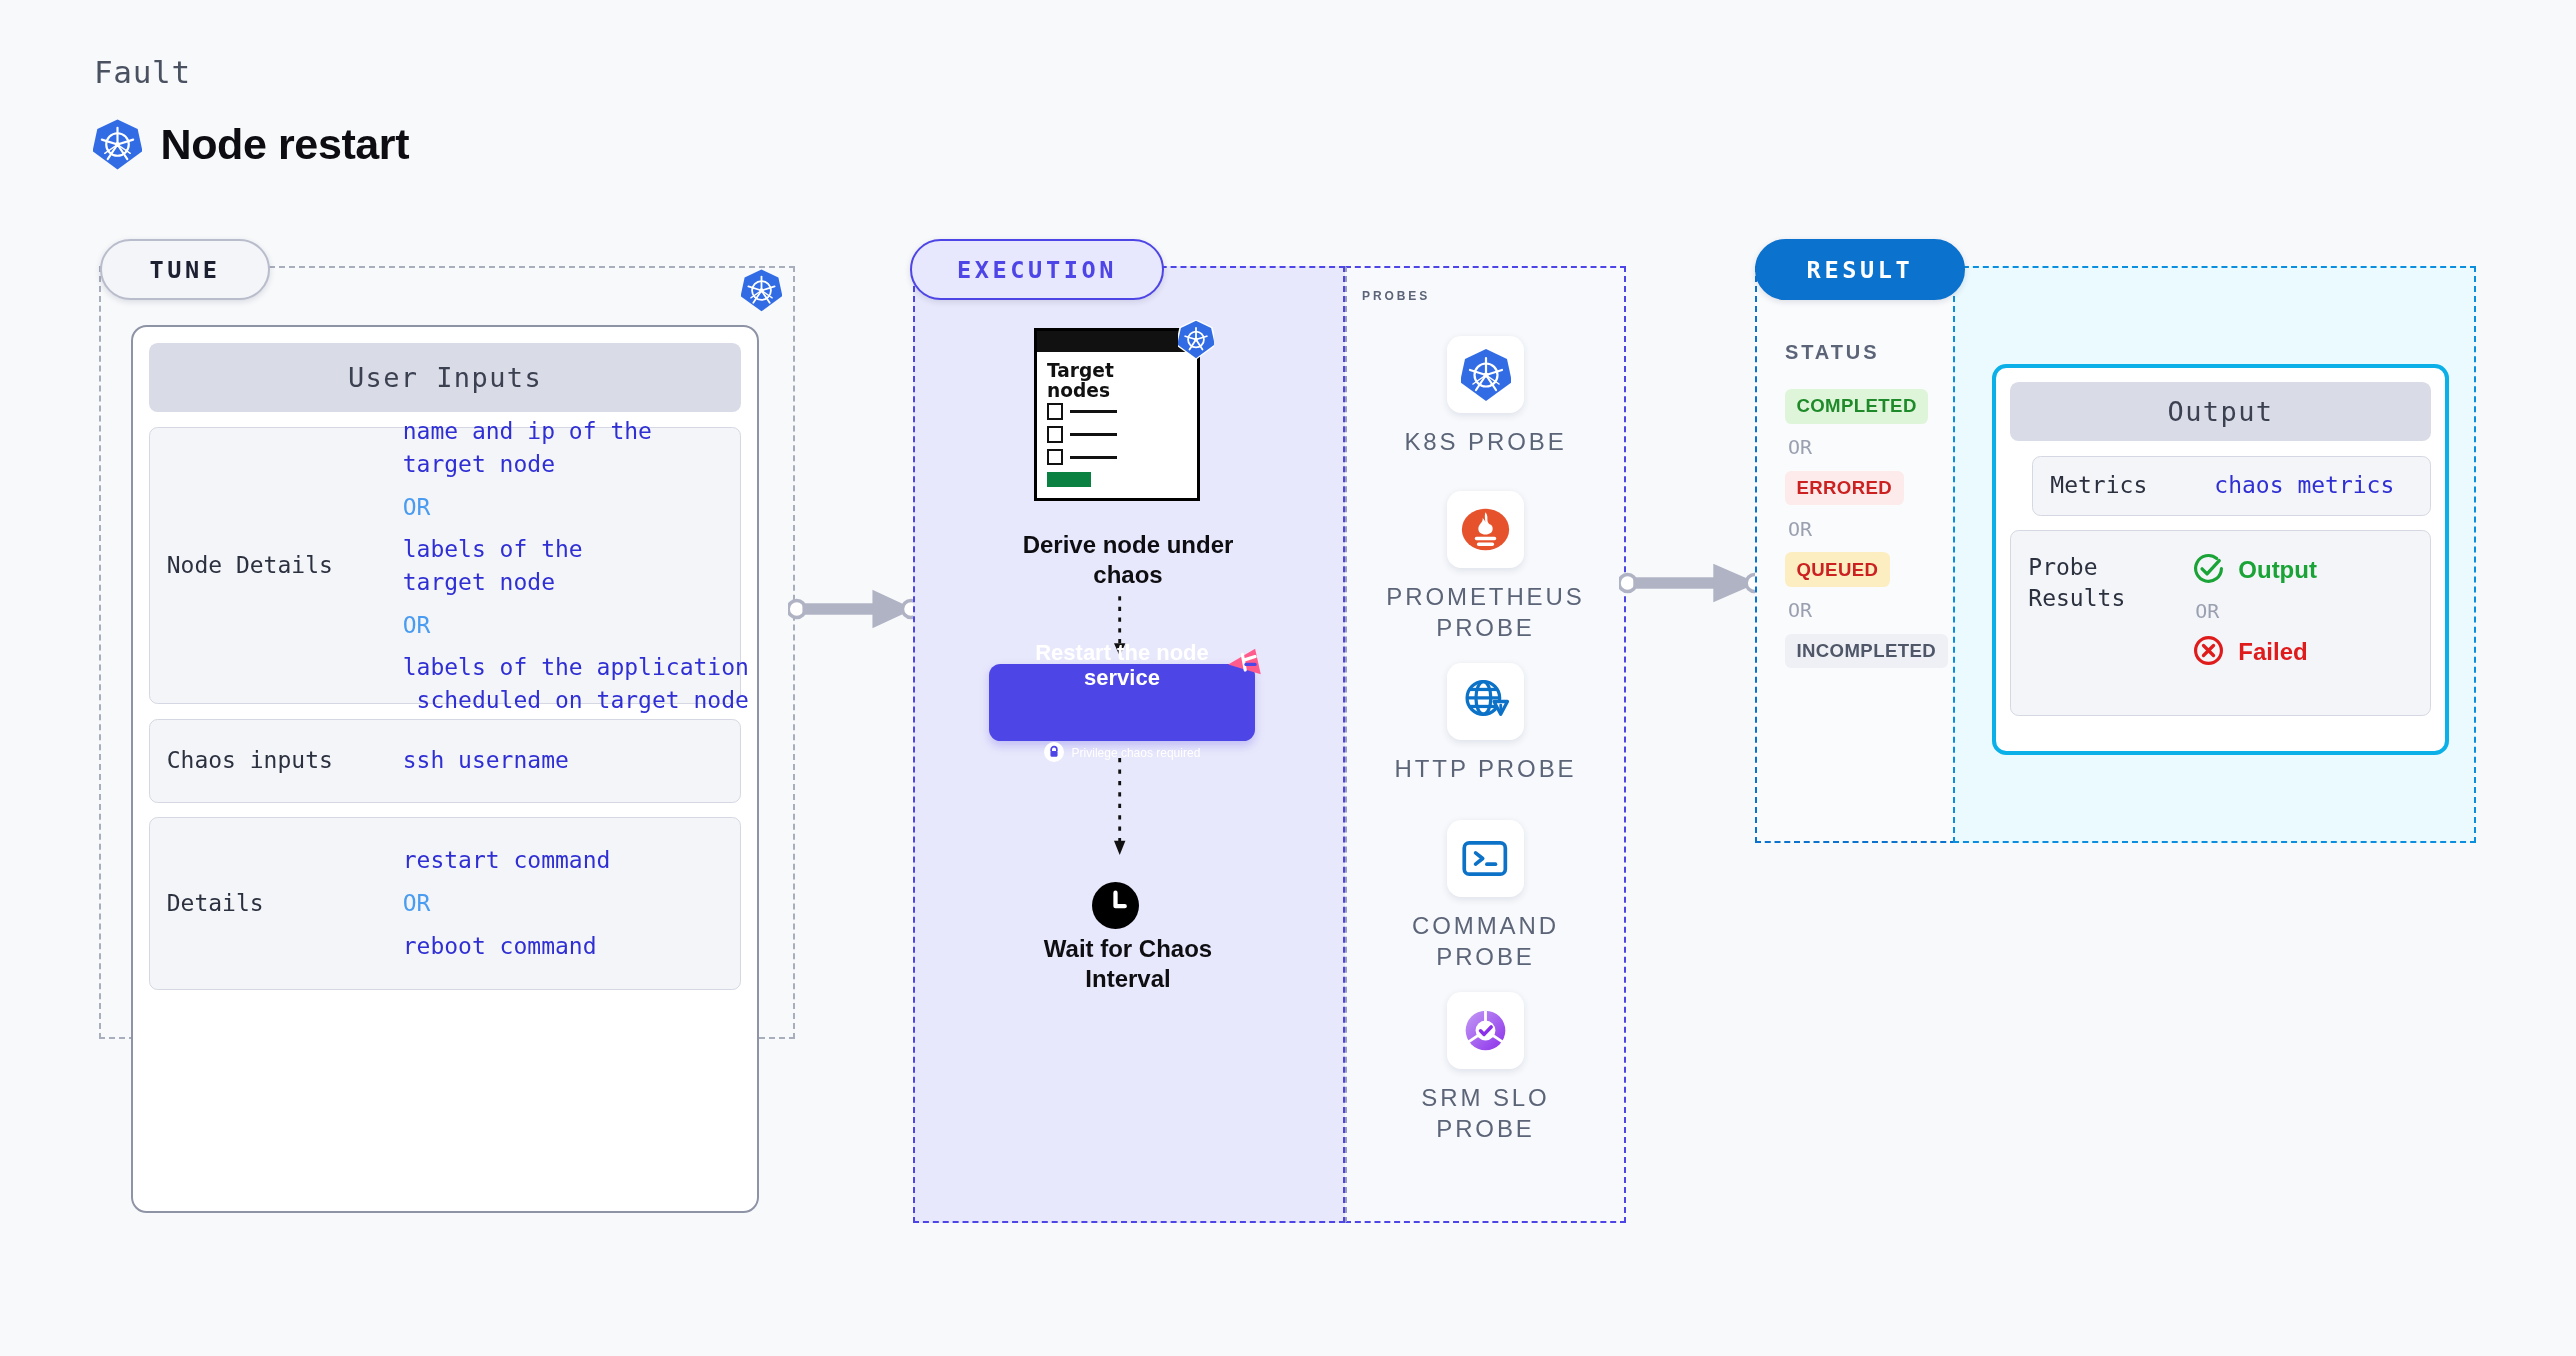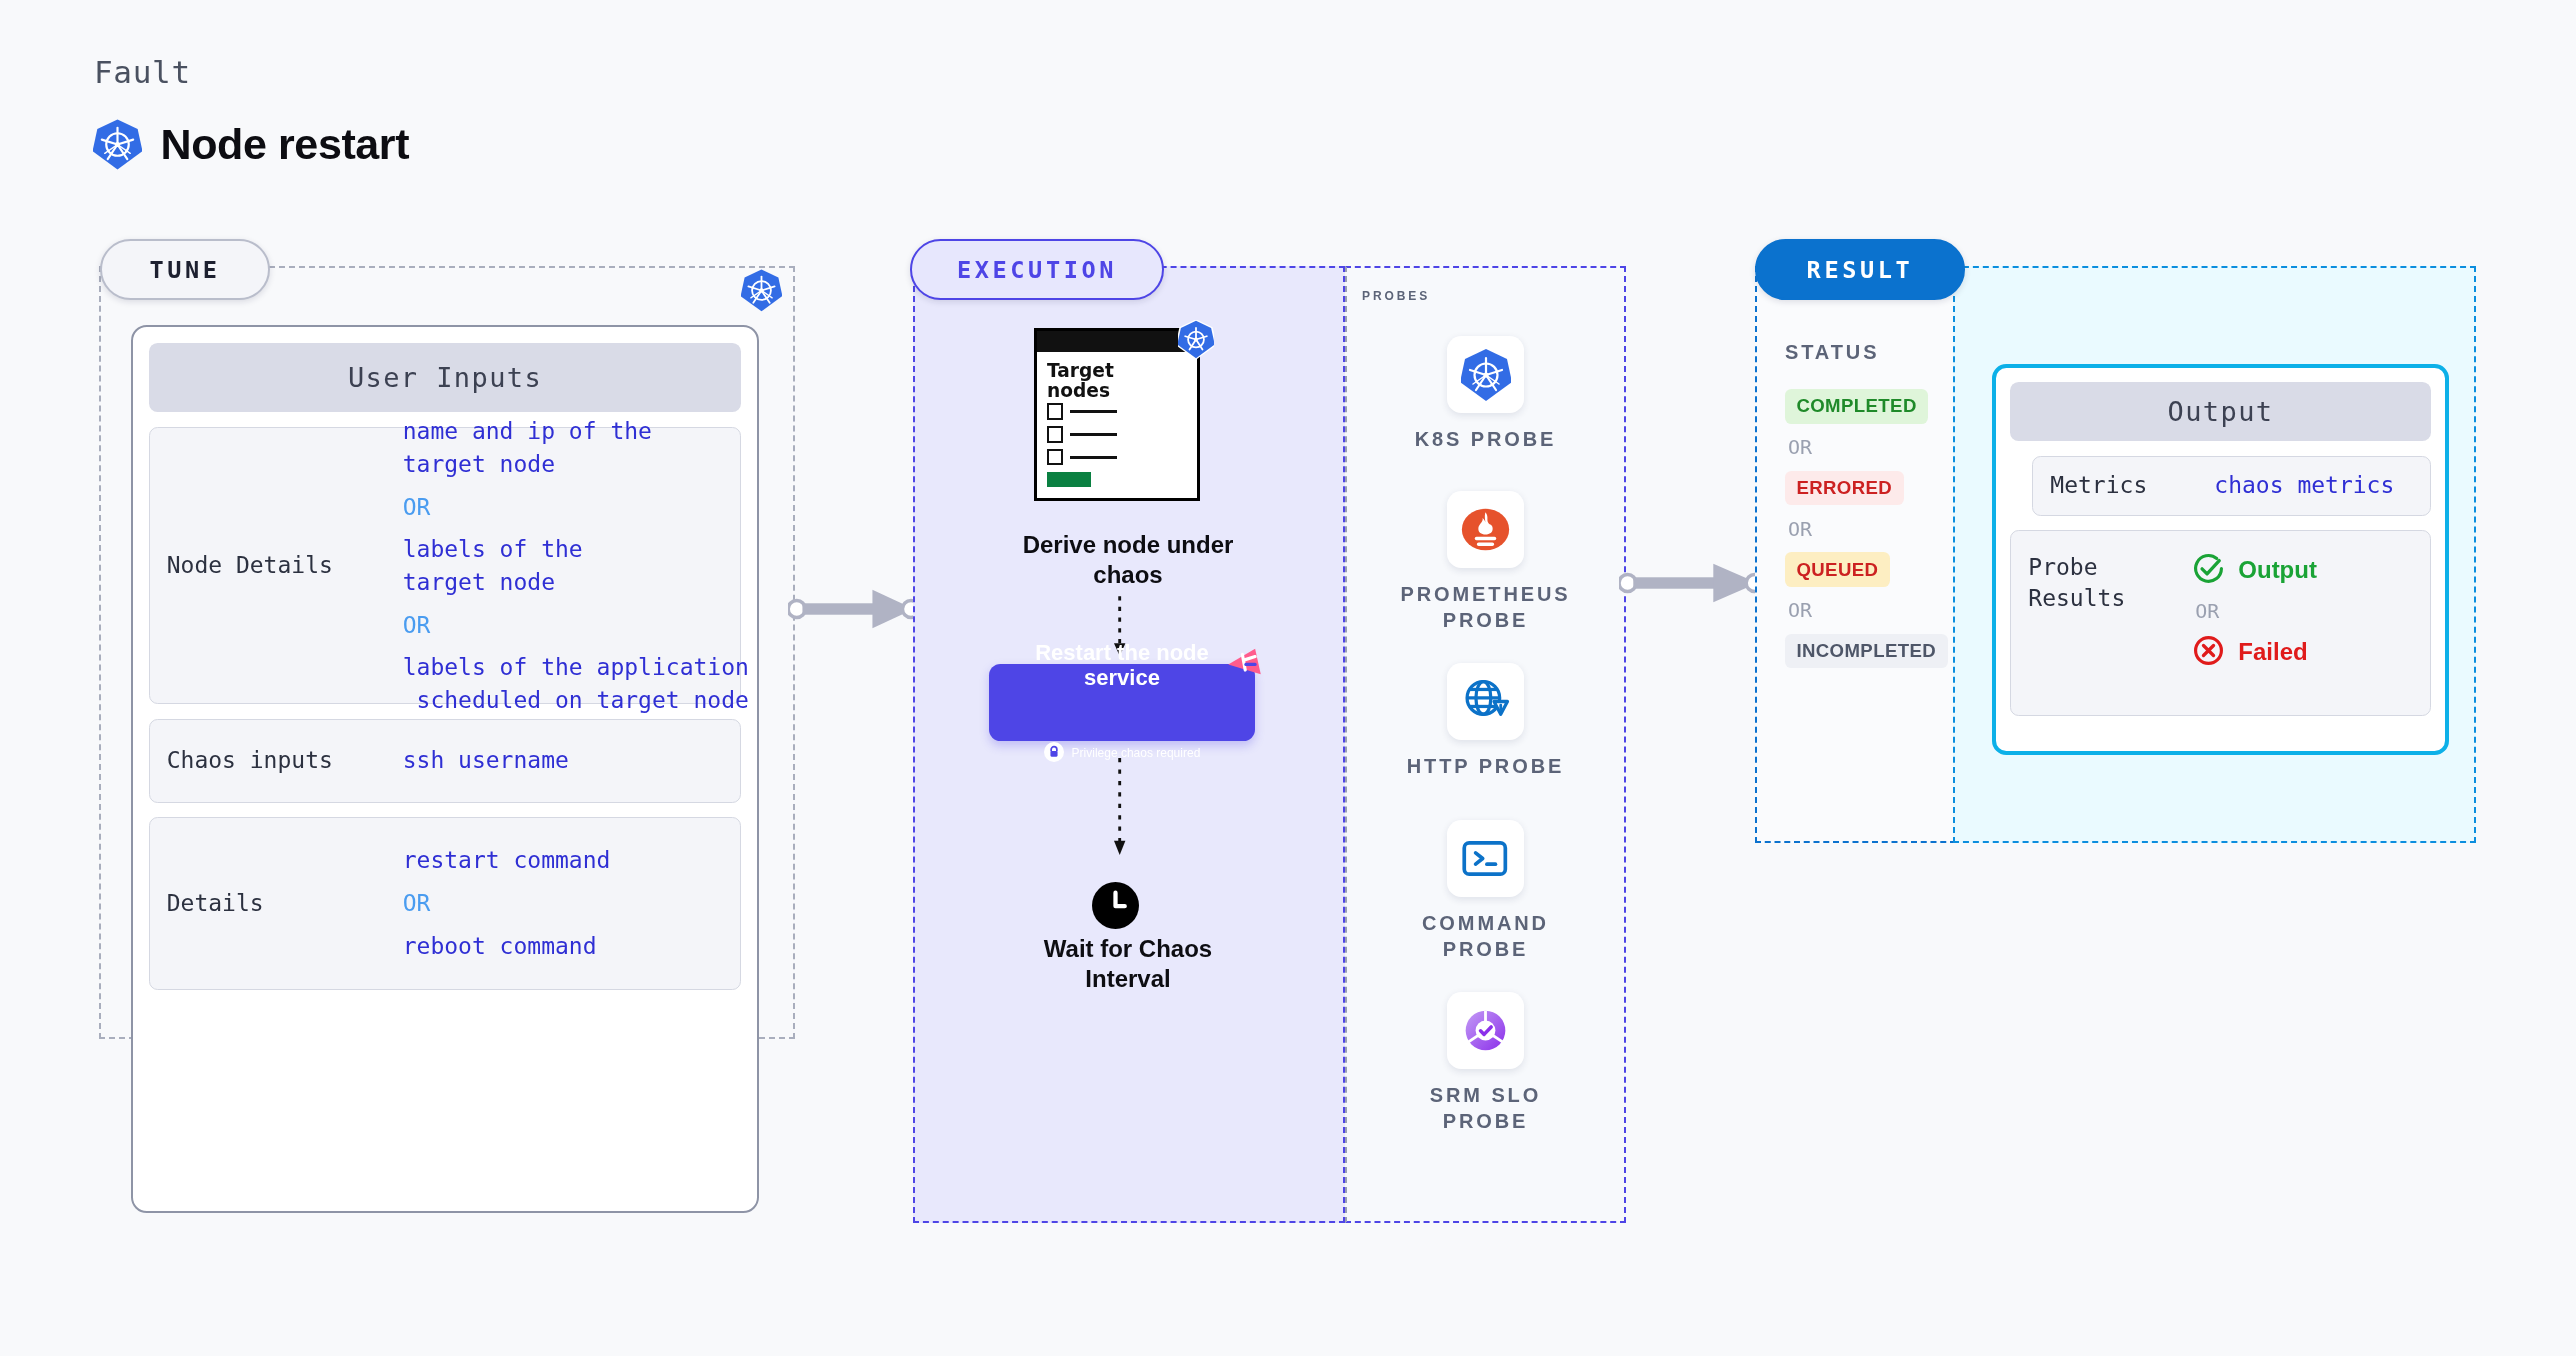--- a/index.html
+++ b/index.html
@@ -164,21 +164,21 @@
   .probe{
     position:absolute;width:243px;display:flex;flex-direction:column;align-items:center;
   }
   .probe-tile{
     width:77px;height:77px;background:#fff;border-radius:14.3px;
     display:flex;align-items:center;justify-content:center;
     box-shadow:0 2.1px 7.1px rgba(30,40,80,.10);
   }
   .probe-name{
     margin-top:13px;text-align:center;
-    font-size:20px;font-weight:bold;color:#5c6478;letter-spacing:2.9px;line-height:1.3;
+    font-size:24px;font-weight:normal;color:#5c6478;letter-spacing:2.9px;line-height:1.3;
   }
   #probe-0{left:1364px;top:336px;}
   #probe-1{left:1364px;top:491px;}
   #probe-2{left:1364px;top:663px;}
   #probe-3{left:1364px;top:820px;}
   #probe-4{left:1364px;top:992px;}
 
   
   #status-label{
     position:absolute;left:1785px;top:341px;

